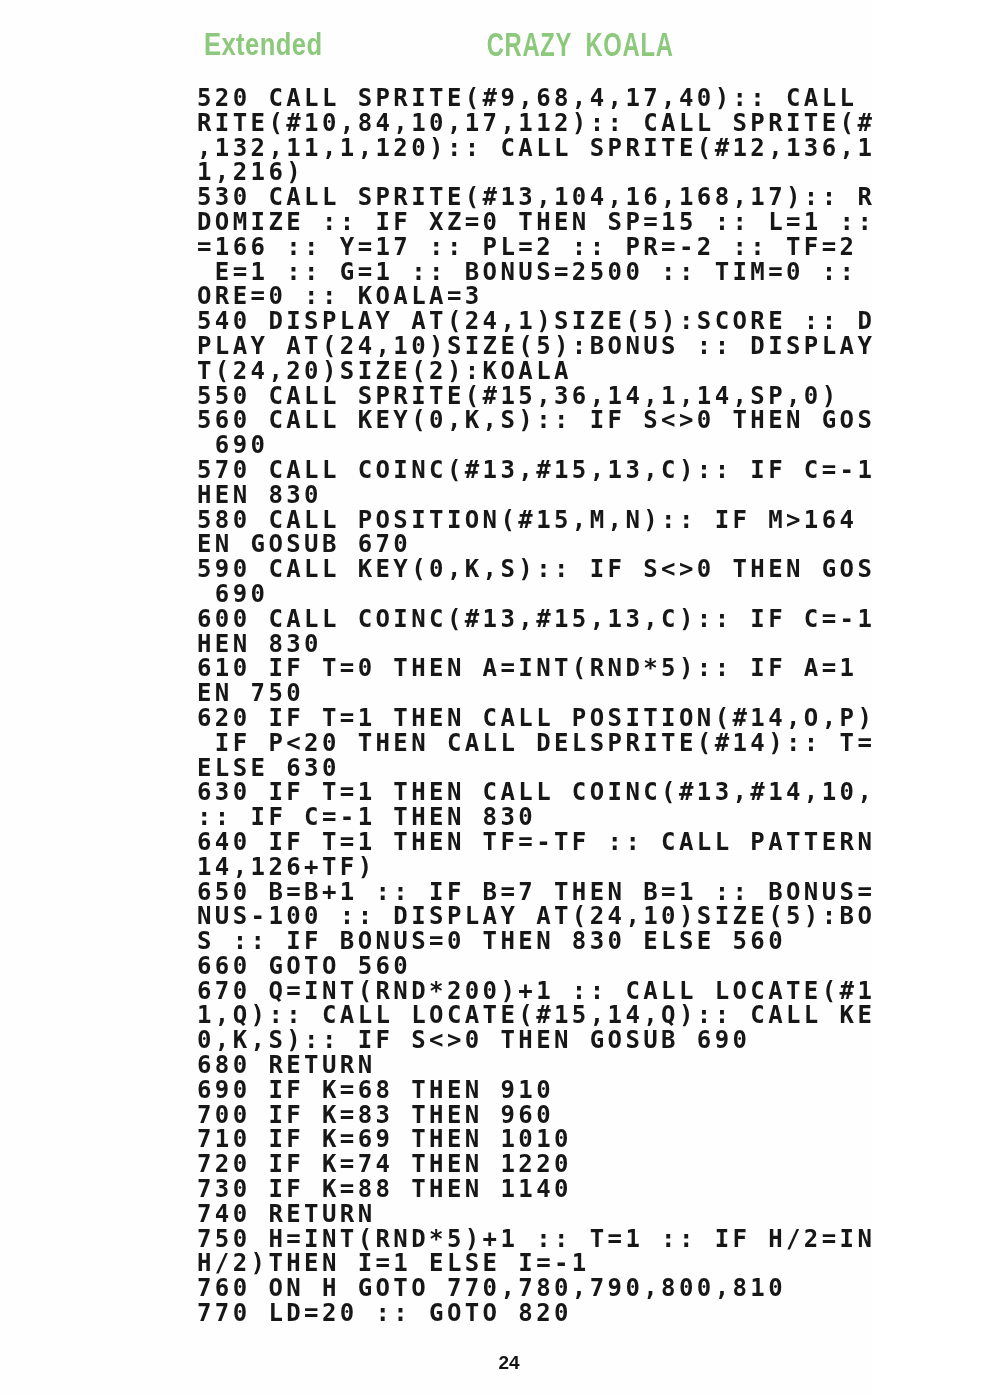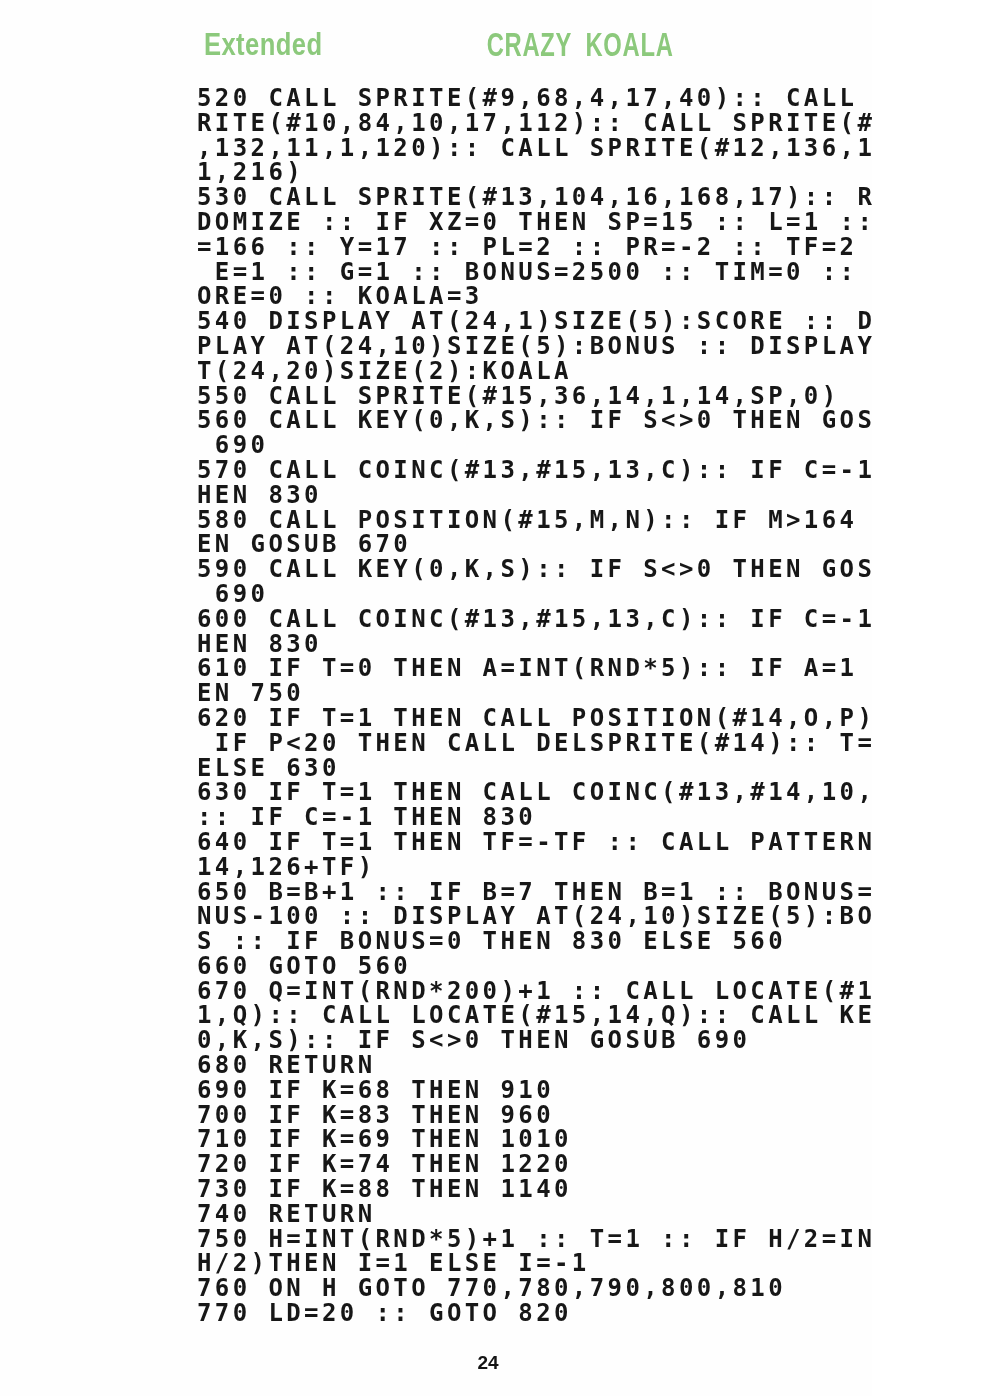--- a/index.html
+++ b/index.html
@@ -51,21 +51,21 @@
     font-weight: bold;
     font-size: 24px;
     line-height: 24.8px;
     letter-spacing: 3.4px;
     color: #171717;
     white-space: pre;
   }
   
   .page-number {
     position: absolute;
-    left: 179px;
+    left: 200px;
     top: 1352px;
     width: 618px;
     text-align: center;
     font-family: "Liberation Sans", sans-serif;
     font-weight: bold;
     font-size: 19px;
     color: #141414;
   }
 </style>
 </head>

